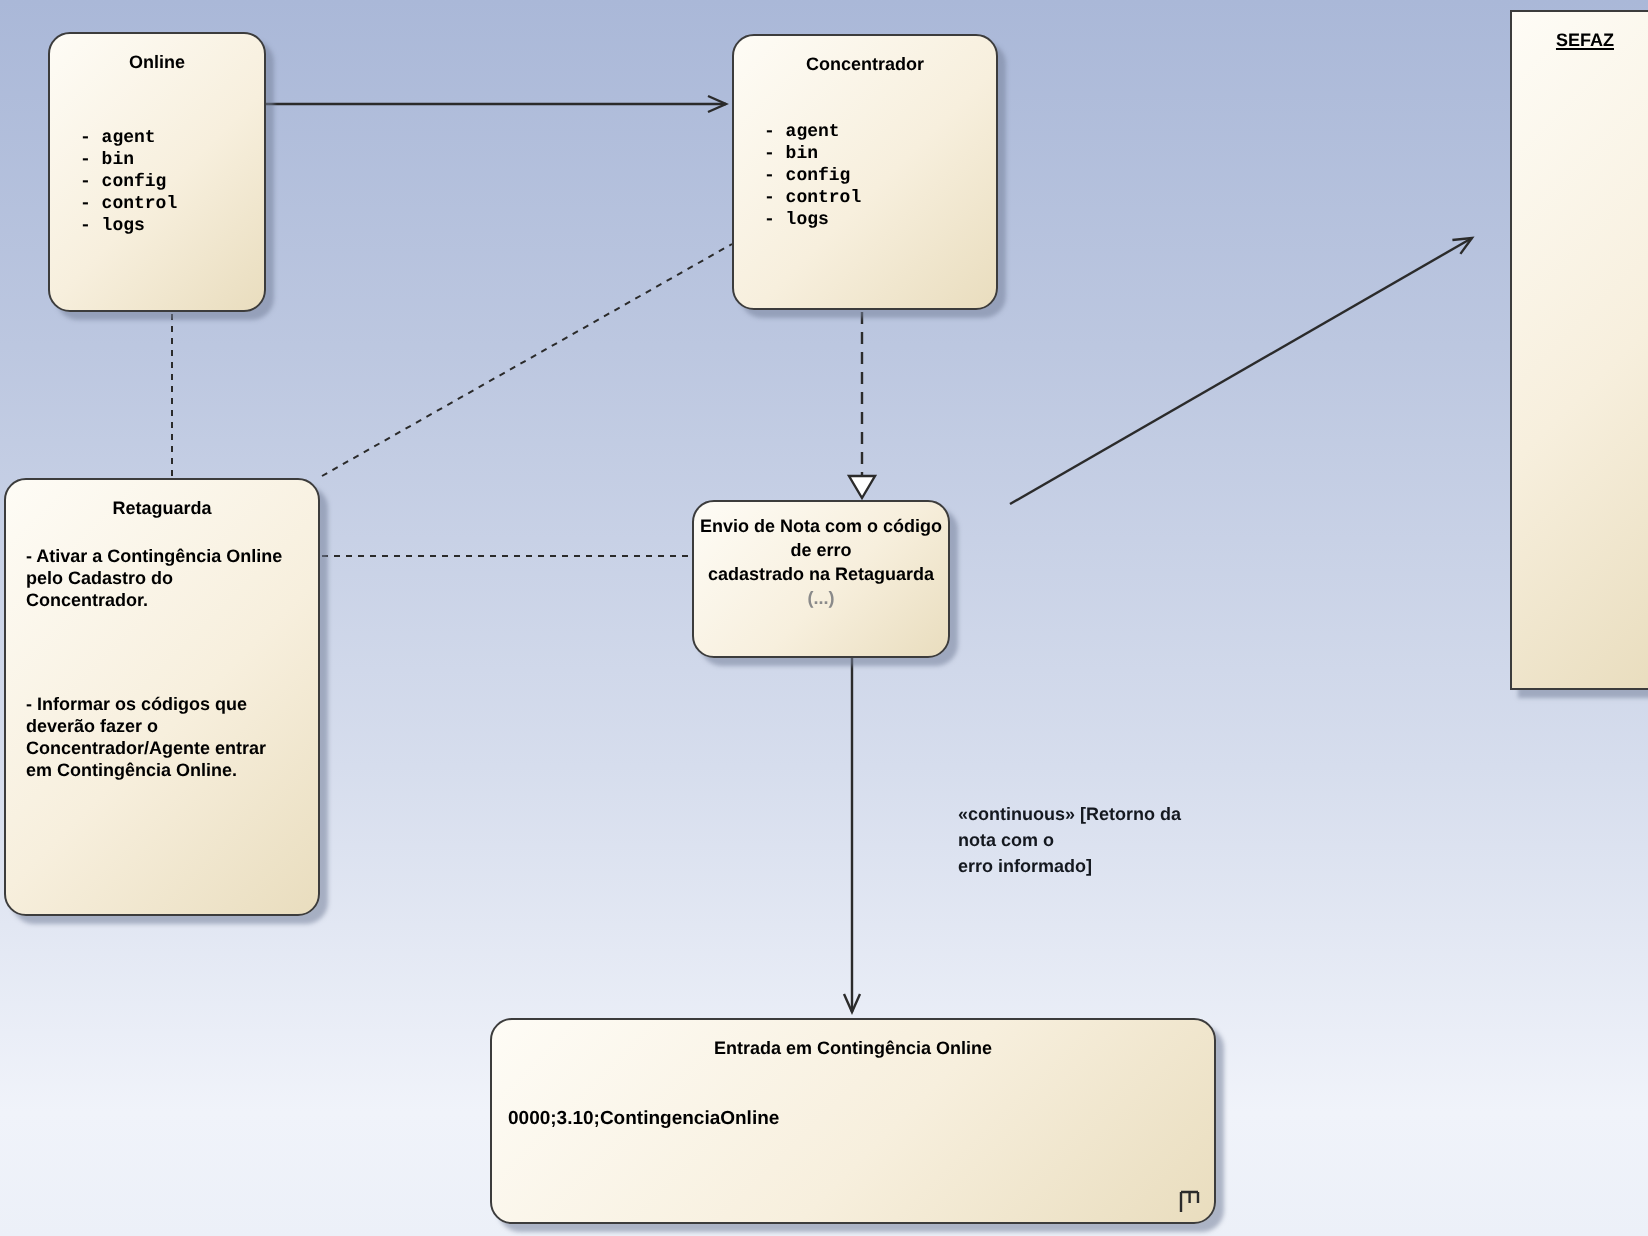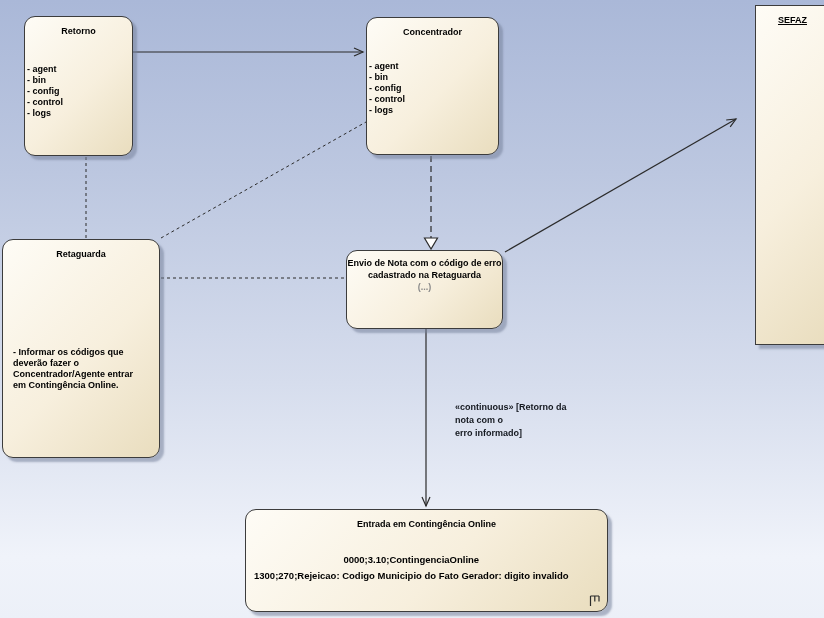--- a/index.html
+++ b/index.html
@@ -20,28 +20,28 @@
     border:1px solid #3c3c3c;border-radius:11px;
     box-shadow:4px 4px 2px rgba(118,129,155,.55);
     color:#000;font-size:9px;line-height:11px;font-weight:bold;
   }
   .node.square{border-radius:0;}
   .node-title{
     text-align:center;font-weight:bold;font-size:9px;
     padding-top:9px;white-space:pre-line;
   }
   .node-title.underline{text-decoration:underline;}
-  .node-items{position:absolute;left:2px;top:0;}
+  .node-items{position:absolute;left:15px;top:0;font-family:Liberation Mono, monospace;}
   .node-item{height:11px;}
   .node-body{position:absolute;white-space:pre-line;}
   .ellipsis{color:#8a8a8a;text-align:center;font-weight:bold;margin-top:1px;}
   .entrada-lines{position:absolute;left:8px;top:42px;line-height:15.5px;font-size:9.5px;text-align:center;}
   .conn-label{
     position:absolute;z-index:2;font-size:9px;line-height:13px;
-    color:#14181f;font-weight:bold;white-space:pre-line;
+    color:#14181f;font-weight:bold;white-space:pre-line;margin-left:24px;
   }
   .composite-icon{position:absolute;right:6px;bottom:4px;}
 </style>
 </head>
 <body>
 
 <div class="canvas">
 
   <svg class="wires" width="824" height="618" viewBox="0 0 824 618">
     <defs>
@@ -74,21 +74,21 @@
     <g>
       <line x1="505" y1="252" x2="736" y2="119" stroke="#2b2b2b" stroke-width="1.2" marker-end="url(#arrowOpen)"></line>
     </g>
 
     <g>
       <line x1="426" y1="329" x2="426" y2="506" stroke="#2b2b2b" stroke-width="1.2" marker-end="url(#arrowOpen)"></line>
     </g>
   </svg>
 
   <div class="node" style="left:24px;top:16px;width:109px;height:140px;">
-    <div class="node-title">Retorno</div>
+    <div class="node-title">Online</div>
     <div class="node-items" style="top:47px;">
       <div class="node-item">- agent</div>
       <div class="node-item">- bin</div>
       <div class="node-item">- config</div>
       <div class="node-item">- control</div>
       <div class="node-item">- logs</div>
     </div>
   </div>
 
   <div class="node" style="left:366px;top:17px;width:133px;height:138px;">
@@ -101,37 +101,39 @@
       <div class="node-item">- logs</div>
     </div>
   </div>
 
   <div class="node square" style="left:740px;top:5px;width:75px;height:340px;margin-left:15px;">
     <div class="node-title underline">SEFAZ</div>
   </div>
 
   <div class="node" style="left:2px;top:239px;width:158px;height:219px;">
     <div class="node-title">Retaguarda</div>
+    <div class="node-body" style="left:10px;top:33px;width:140px;">- Ativar a Contingência Online
+pelo Cadastro do
+Concentrador.</div>
     <div class="node-body" style="left:10px;top:96px;width:142px;margin-top:11px;">- Informar os códigos que
 deverão fazer o
 Concentrador/Agente entrar
 em Contingência Online.</div>
   </div>
 
-  <div class="node" style="left:346px;top:250px;width:157px;height:79px;">
+  <div class="node" style="left:346px;top:250px;width:129px;height:79px;">
     <div class="node-title" style="padding-top:6px;line-height:12px;">Envio de Nota com o código de erro
 cadastrado na Retaguarda</div>
     <div class="ellipsis">(...)</div>
   </div>
 
   <div class="node" style="left:245px;top:509px;width:363px;height:103px;">
     <div class="node-title">Entrada em Contingência Online</div>
     <div class="entrada-lines">
       <div>0000;3.10;ContingenciaOnline</div>
-      <div>1300;270;Rejeicao: Codigo Municipio do Fato Gerador: digito invalido</div>
     </div>
     <svg class="composite-icon" width="13" height="14" viewBox="0 0 13 14">
       <path d="M2.5,13 L2.5,3 M2.5,3 L11,3 M6.8,3 L6.8,8.5 M11,3 L11,8.5" fill="none" stroke="#2b2b2b" stroke-width="1.2"></path>
     </svg>
   </div>
 
   <div class="conn-label" style="left:455px;top:401px;width:130px;">«continuous» [Retorno da nota com o
 erro informado]</div>
 
 </div>

